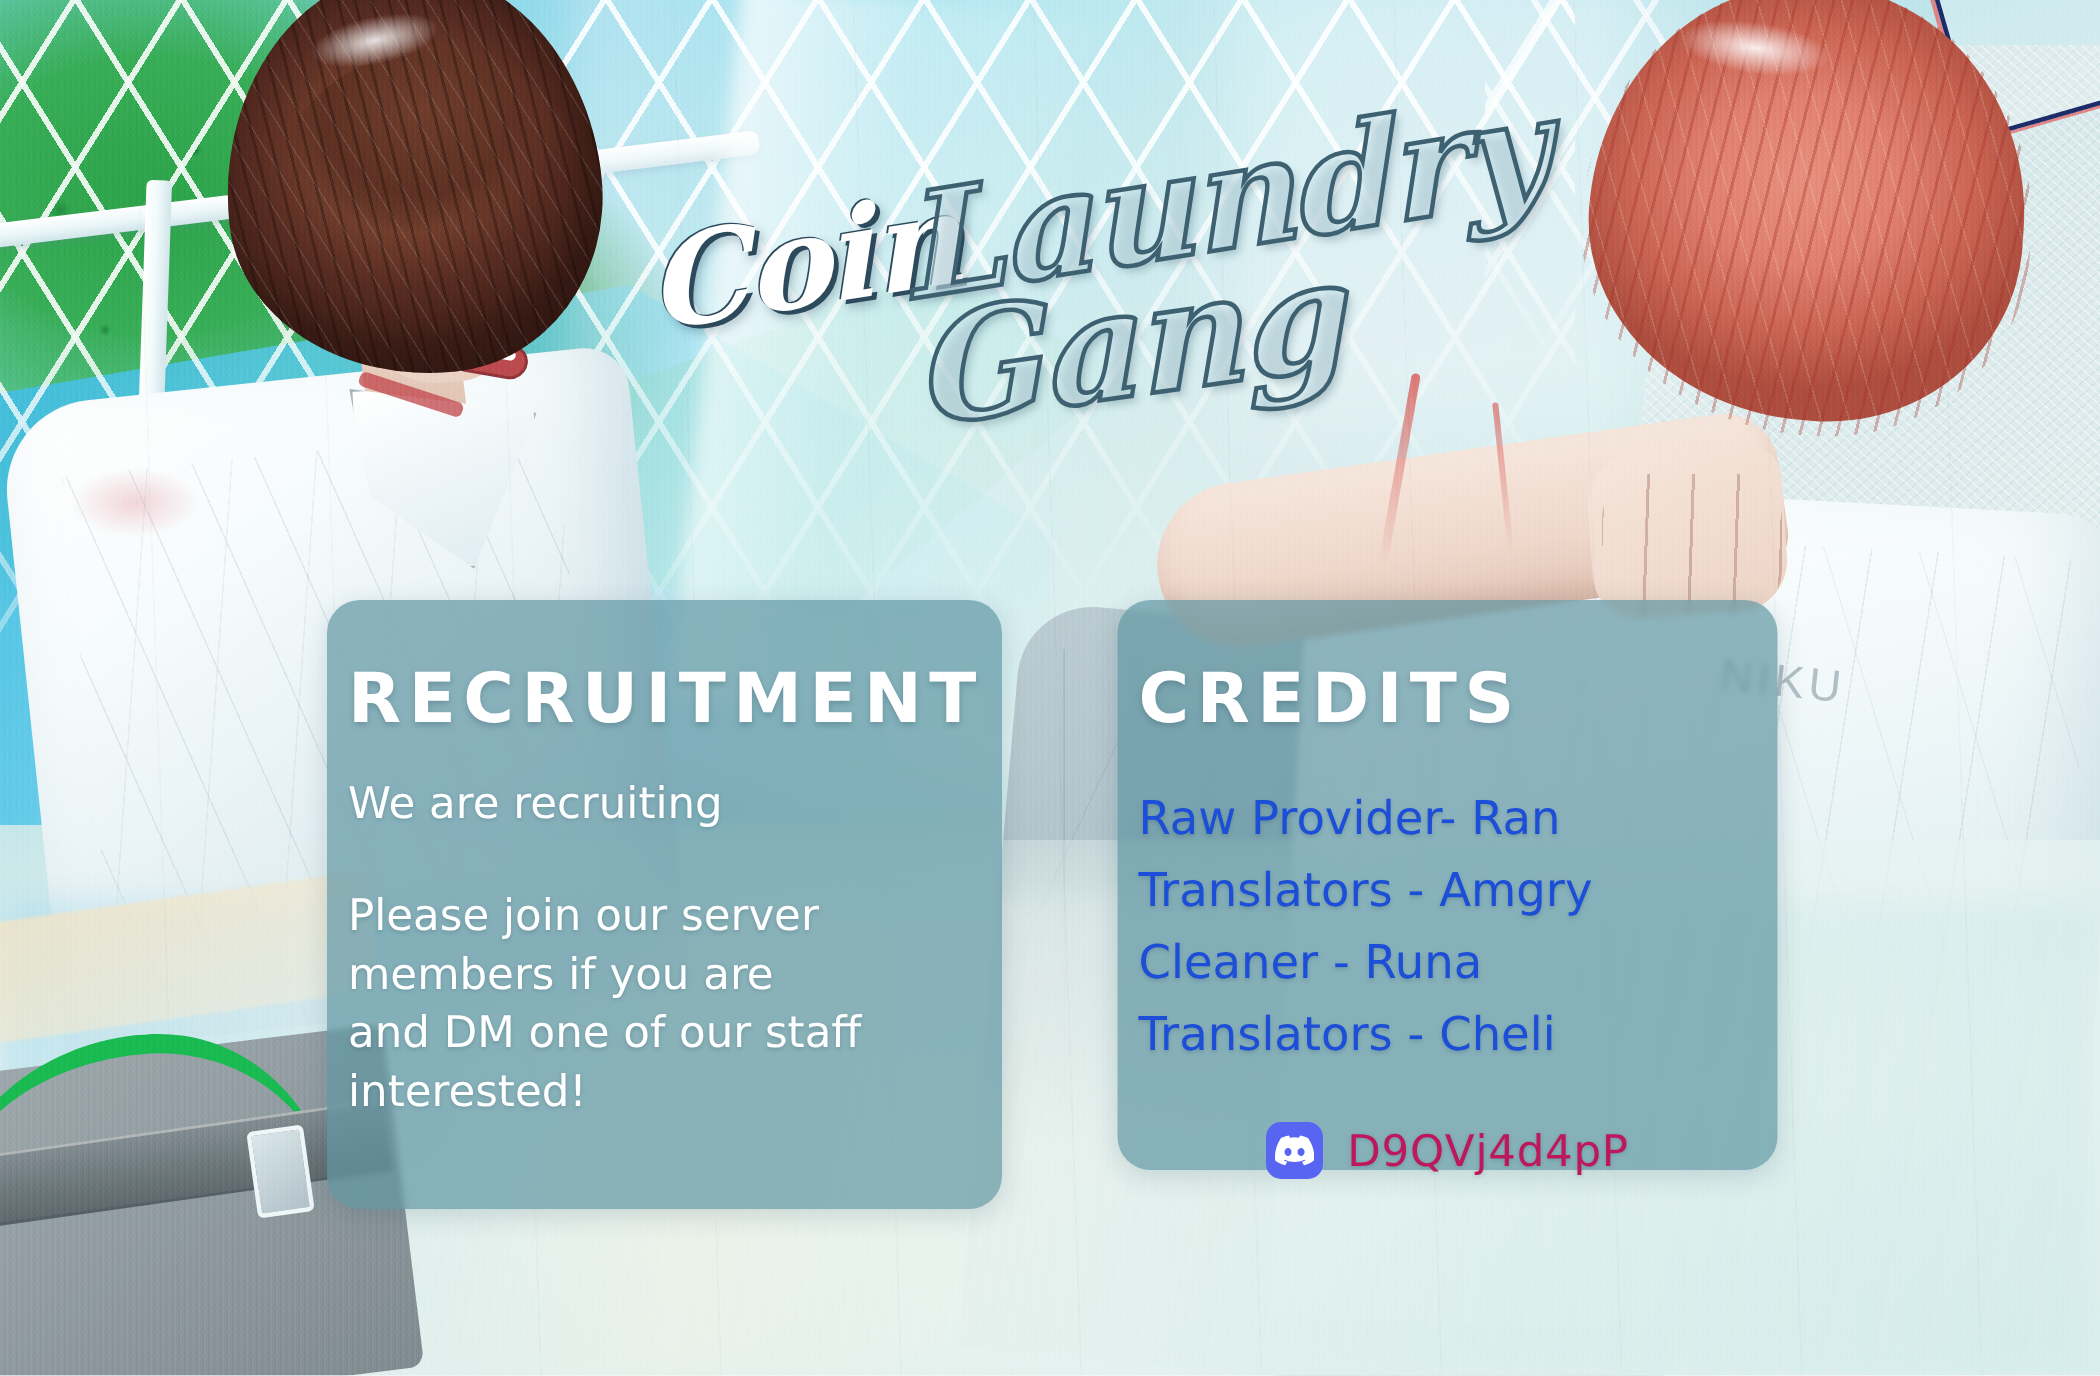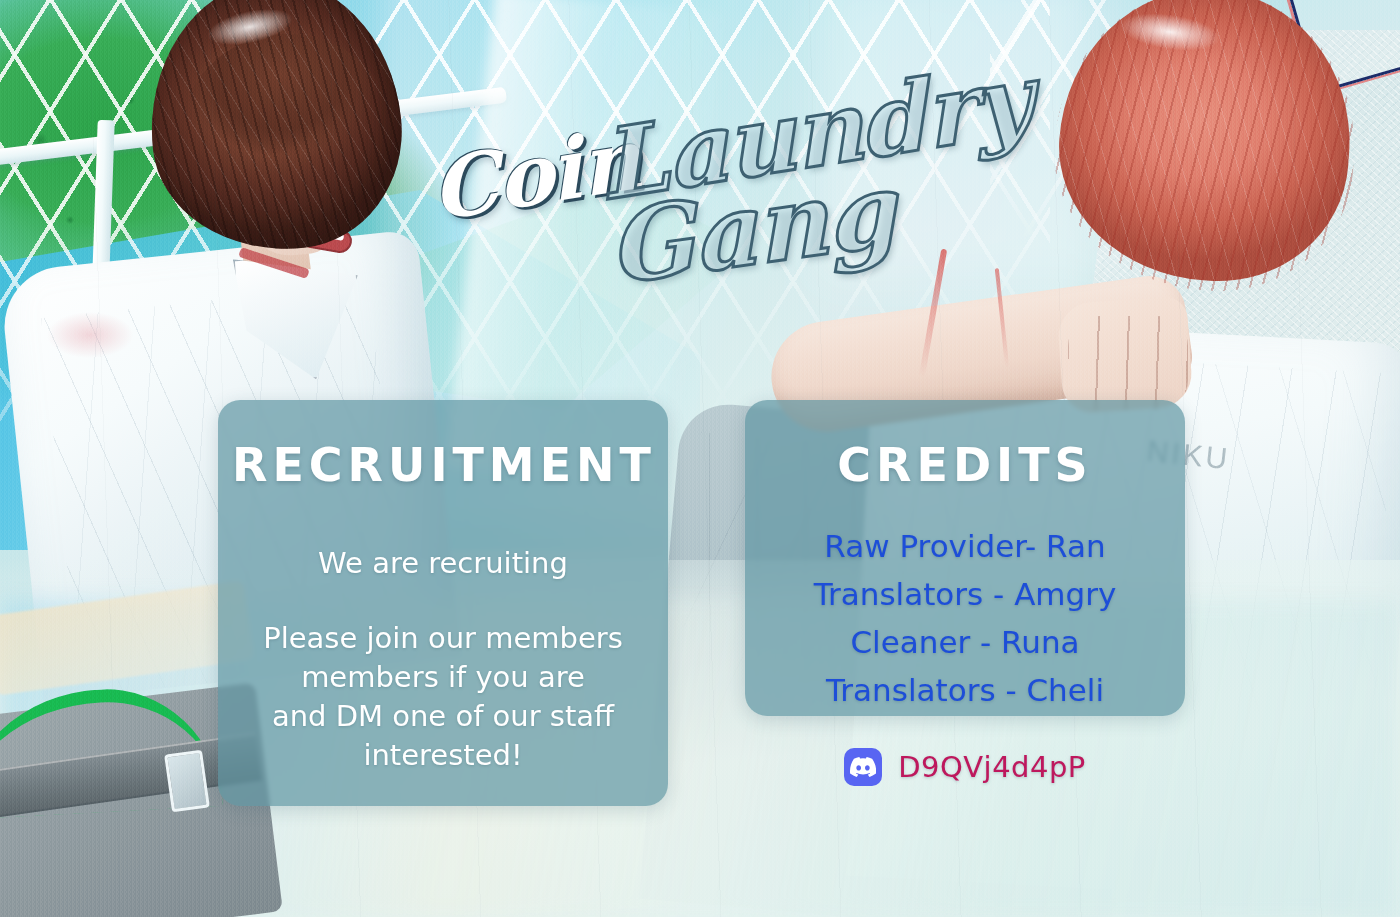--- a/index.html
+++ b/index.html
@@ -502,47 +502,47 @@
   }
 
   
   .panel {
     position: absolute;
     background: rgba(96,150,162,.70);
     border-radius: 22px;
     backdrop-filter: blur(2px);
     box-shadow: 0 4px 18px rgba(40,80,95,.18);
     box-sizing: border-box;
-    text-align: center;
+    text-align: left;
     color: #ffffff;
     padding: 0 14px;
   }
   #panel-recruitment { left: 218px; top: 400px; width: 450px; height: 406px; }
-  #panel-credits     { left: 745px; top: 400px; width: 440px; height: 316px; }
+  #panel-credits     { left: 745px; top: 400px; width: 440px; height: 380px; }
 
   .panel-heading {
     font-family: "DejaVu Sans", sans-serif;
     font-weight: bold;
     font-size: 46px;
     letter-spacing: 5px;
     color: #ffffff;
     margin: 0;
     text-shadow: 0 2px 4px rgba(35,70,85,.28);
   }
   #panel-recruitment .panel-heading { margin-top: 38px; }
   #panel-credits .panel-heading { margin-top: 38px; }
 
   .panel-body {
     font-family: "DejaVu Sans", sans-serif;
     font-size: 29px;
     line-height: 39px;
     color: #ffffff;
     text-shadow: 0 1px 3px rgba(35,70,85,.25);
   }
-  #recruit-para-1 { margin-top: 52px; }
+  #recruit-para-1 { margin-top: 24px; }
   #recruit-para-2 { margin-top: 36px; }
   .panel-body .ln { display: block; }
 
   .credit-list {
     list-style: none;
     margin: 30px 0 0 0;
     padding: 0;
     font-family: "DejaVu Sans", sans-serif;
     font-size: 31px;
     line-height: 48px;
@@ -649,21 +649,21 @@
   </div>
 
   <section class="panel" id="panel-recruitment">
     <h2 class="panel-heading">RECRUITMENT</h2>
 
     <p class="panel-body" id="recruit-para-1">
       <span class="ln">We are recruiting</span>
     </p>
 
     <p class="panel-body" id="recruit-para-2">
-      <span class="ln">Please join our members</span>
+      <span class="ln">Please join our server</span>
       <span class="ln">members if you are</span>
       <span class="ln">and DM one of our staff</span>
       <span class="ln">interested!</span>
     </p>
   </section>
 
   <section class="panel" id="panel-credits">
     <h2 class="panel-heading">CREDITS</h2>
 
     <ul class="credit-list">

